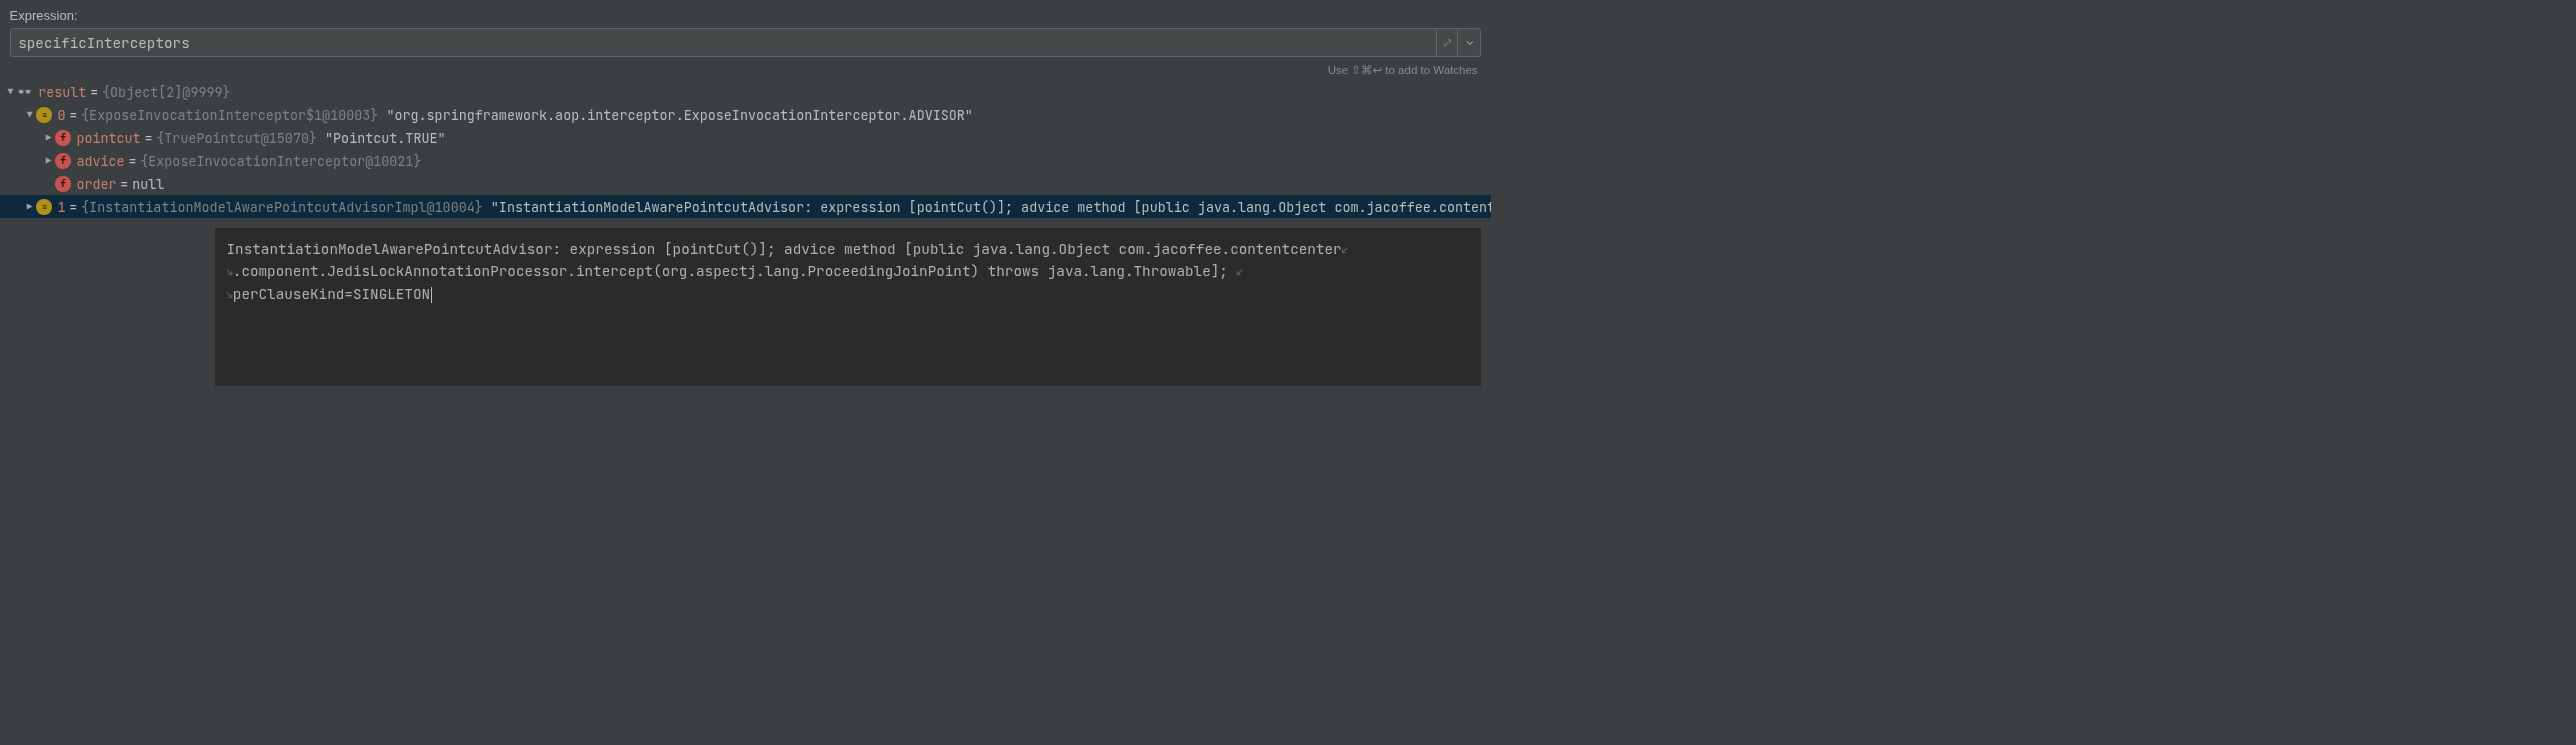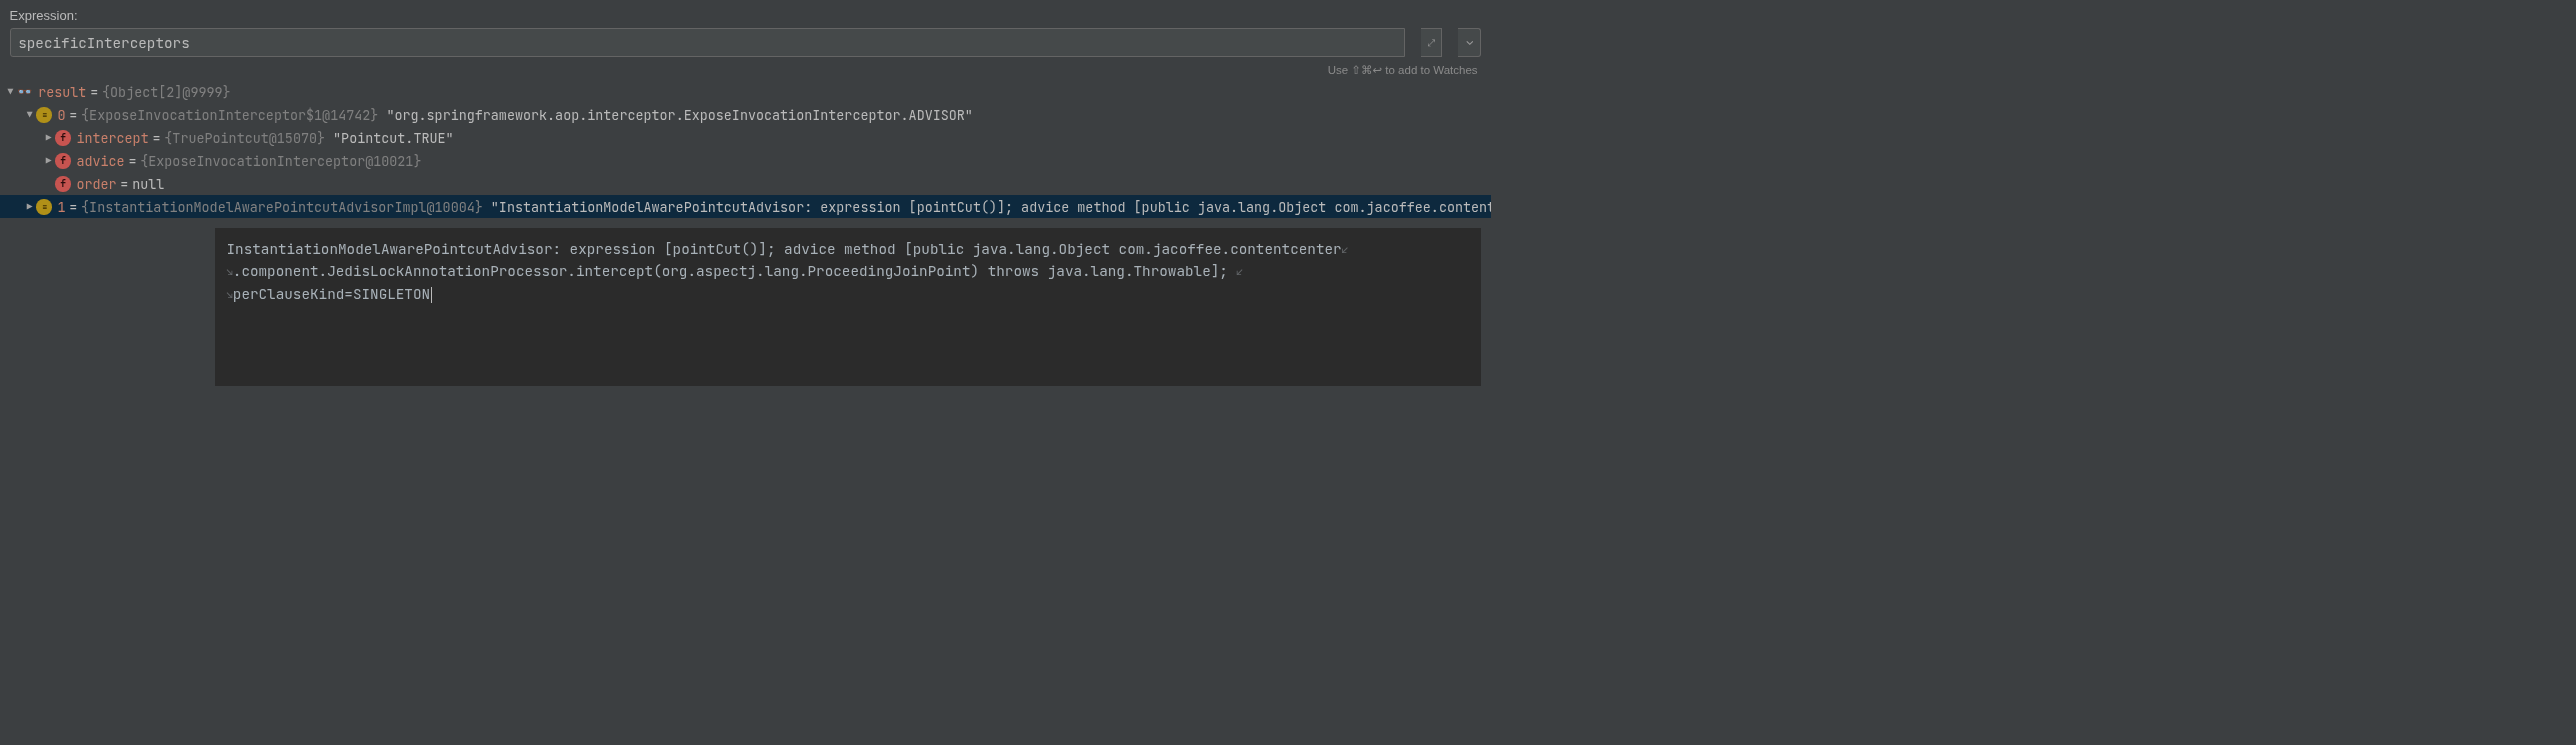--- a/index.html
+++ b/index.html
@@ -8,21 +8,21 @@
     font-family: -apple-system, BlinkMacSystemFont, "Segoe UI", sans-serif;
     font-size: 12.4px;
     color: #bbbbbb;
     width: 1491px;
     height: 434px;
     overflow: hidden;
   }
   .mono { font-family: "JetBrains Mono", "Consolas", "Menlo", monospace; }
   .panel { padding: 7.6px 9.6px 0 9.6px; }
   .label-row { color: #bbbbbb; font-size: 13px; margin-bottom: 5.7px; }
-  .expr-wrap { display: flex; align-items: stretch; gap: 16px; }
+  .expr-wrap { display: flex; align-items: stretch; gap: 0; }
   .expr-input {
     flex: 1;
     background: #45494a;
     border: 1px solid #646464;
     border-radius: 2.9px 0 0 2.9px;
     padding: 3.8px 7.6px;
     color: #bababa;
     font-size: 14.3px;
     position: relative;
   }
@@ -120,29 +120,29 @@
     <span class="grey">{Object[2]@9999}</span>
   </div>
 
   <div class="row indent1">
     <span class="arrow">▼</span>
     <span class="icon icon-yellow">
         <span class="yellow-lines">≡</span>
       </span>
     <span class="var">0</span>
     <span class="sep">=</span>
-    <span class="grey">{ExposeInvocationInterceptor$1@14742}</span>
+    <span class="grey">{ExposeInvocationInterceptor$1@10003}</span>
     <span>&nbsp;</span>
     <span class="str">"org.springframework.aop.interceptor.ExposeInvocationInterceptor.ADVISOR"</span>
   </div>
 
   <div class="row indent2">
     <span class="arrow">▶</span>
     <span class="icon icon-orange">f</span>
-    <span class="var">intercept</span>
+    <span class="var">pointcut</span>
     <span class="sep">=</span>
     <span class="grey">{TruePointcut@15070}</span>
     <span>&nbsp;</span>
     <span class="str">"Pointcut.TRUE"</span>
   </div>
 
   <div class="row indent2">
     <span class="arrow">▶</span>
     <span class="icon icon-orange">f</span>
     <span class="var">advice</span>

